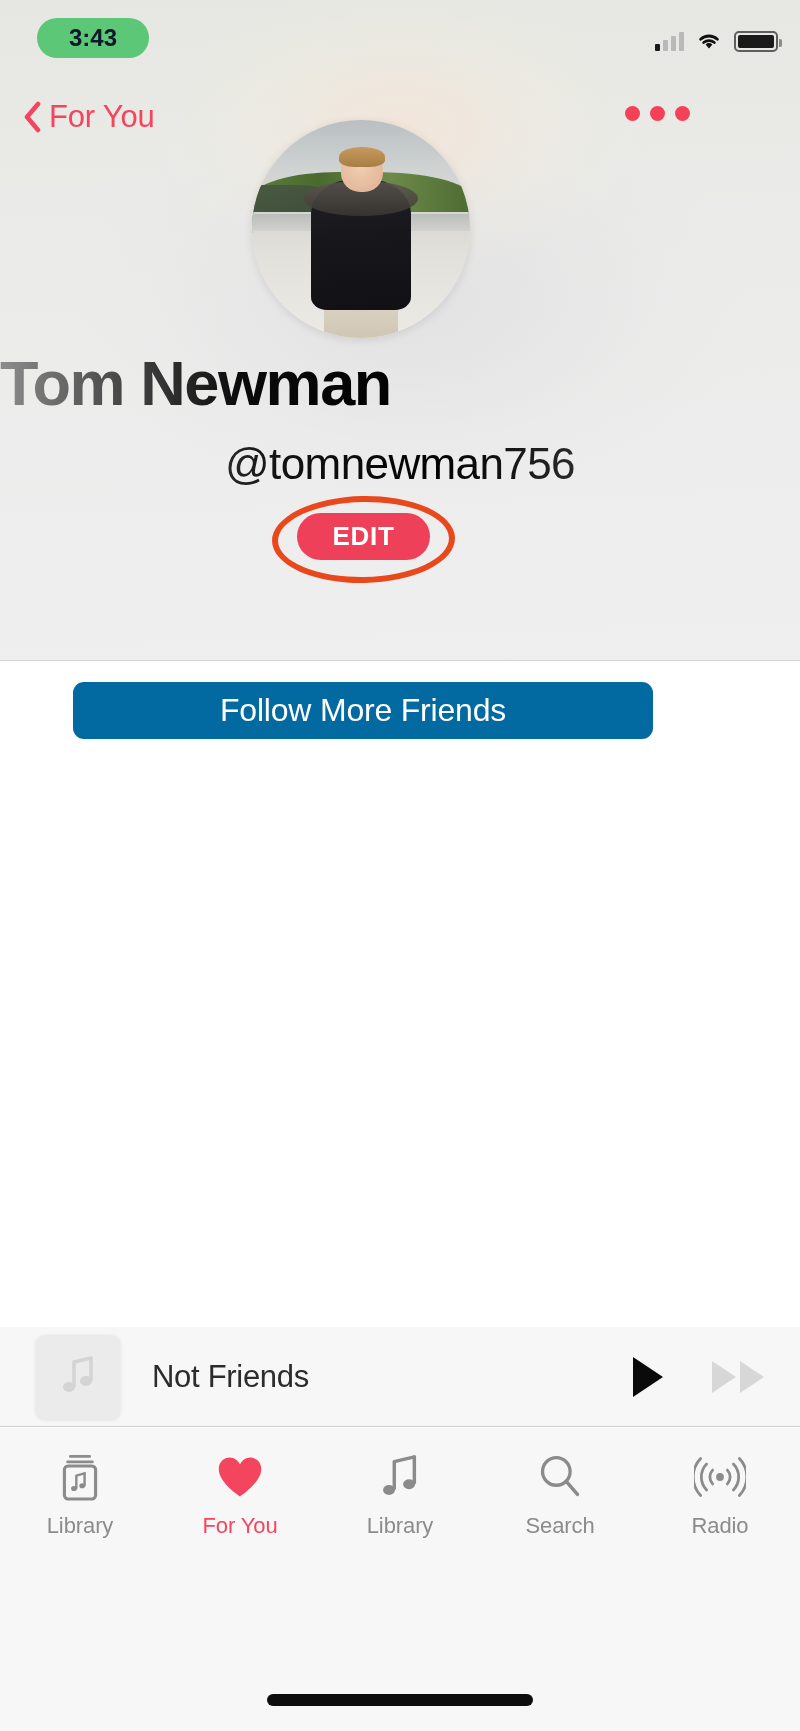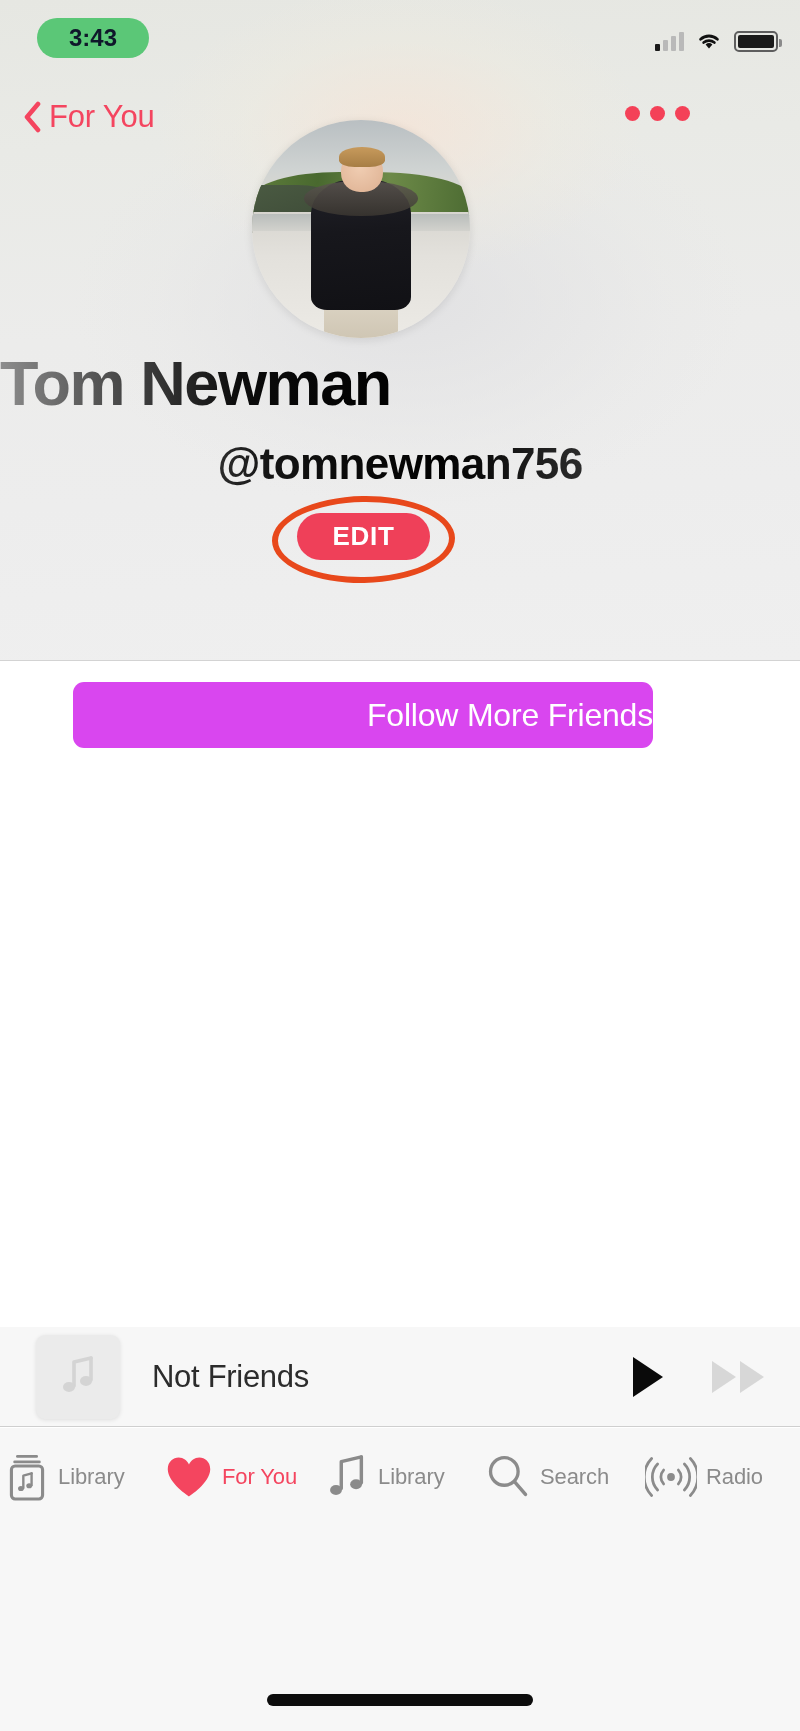--- a/index.html
+++ b/index.html
@@ -108,21 +108,21 @@
   
   .display-name{
     position:absolute; top:352px; left:0; width:800px; 
     font-size:63px; font-weight:bold; letter-spacing:-1.4px; line-height:1;
     background:linear-gradient(90deg,#8d8d8d 0%, #555555 12%, #0b0b0b 30%, #000000 52%, #1c1c1c 72%, #6d6d6d 92%, #9a9a9a 100%);
     -webkit-background-clip:text; background-clip:text; color:transparent;
     -webkit-text-fill-color:transparent;
   }
   .handle{
     position:absolute; top:442px; left:0; width:800px; text-align:center;
-    font-size:44px; font-weight:bold; letter-spacing:-0.6px; line-height:1;
+    font-size:44px; font-weight:normal; letter-spacing:-0.6px; line-height:1;
     background:linear-gradient(90deg,#9a9a9a 0%, #5a5a5a 14%, #141414 34%, #000000 55%, #2e2e2e 74%, #8e8e8e 95%, #a6a6a6 100%);
     -webkit-background-clip:text; background-clip:text; color:transparent;
     -webkit-text-fill-color:transparent;
   }
 
   
   .edit-wrap{ position:absolute; left:0; top:490px; width:800px; height:110px; }
   .edit-button{
     position:absolute; left:297px; top:23px;
     width:133px; height:47px; border-radius:24px;
@@ -138,23 +138,23 @@
     transform:rotate(-1deg);
   }
 
   
   .content{
     position:absolute; top:662px; left:0; width:800px; height:665px;
     background:#ffffff;
   }
   .follow-button{
     position:absolute; left:73px; top:20px;
-    width:580px; height:66px; border-radius:11px;
-    background:#d946ef;
-    display:flex; align-items:center; justify-content:flex-end;
+    width:580px; height:57px; border-radius:11px;
+    background:#0369a1;
+    display:flex; align-items:center; justify-content:center;
     color:#ffffff; font-size:32px; letter-spacing:-0.2px;
     cursor:pointer; border:none;
   }
 
   
   .mini-player{
     position:absolute; left:0; top:1327px; width:800px; height:100px;
     background:#f7f7f7;
     border-bottom:1px solid #cfcfcf;
     display:flex; align-items:center;
@@ -175,21 +175,21 @@
   .ff-btn{ width:58px; height:38px; cursor:pointer; opacity:.30; }
 
   
   .tab-bar{
     position:absolute; left:0; top:1428px; width:800px; height:303px;
     background:#f7f7f7;
     display:flex; align-items:flex-start; justify-content:space-around;
     padding-top:22px;
   }
   .tab-item{
-    width:150px; display:flex; flex-direction:row; align-items:center;
+    width:150px; display:flex; flex-direction:column; align-items:center;
     cursor:pointer; gap:9px;
   }
   .tab-icon{ height:54px; display:flex; align-items:center; justify-content:center; }
   .tab-label{ font-size:22px; color:#8b8b8b; letter-spacing:-0.1px; }
   .tab-item.active .tab-label{ color:#f4455f; }
   .home-indicator{
     position:absolute; left:50%; transform:translateX(-50%);
     bottom:25px; width:266px; height:12px; border-radius:6px; background:#0d0d0d;
   }
 </style>

